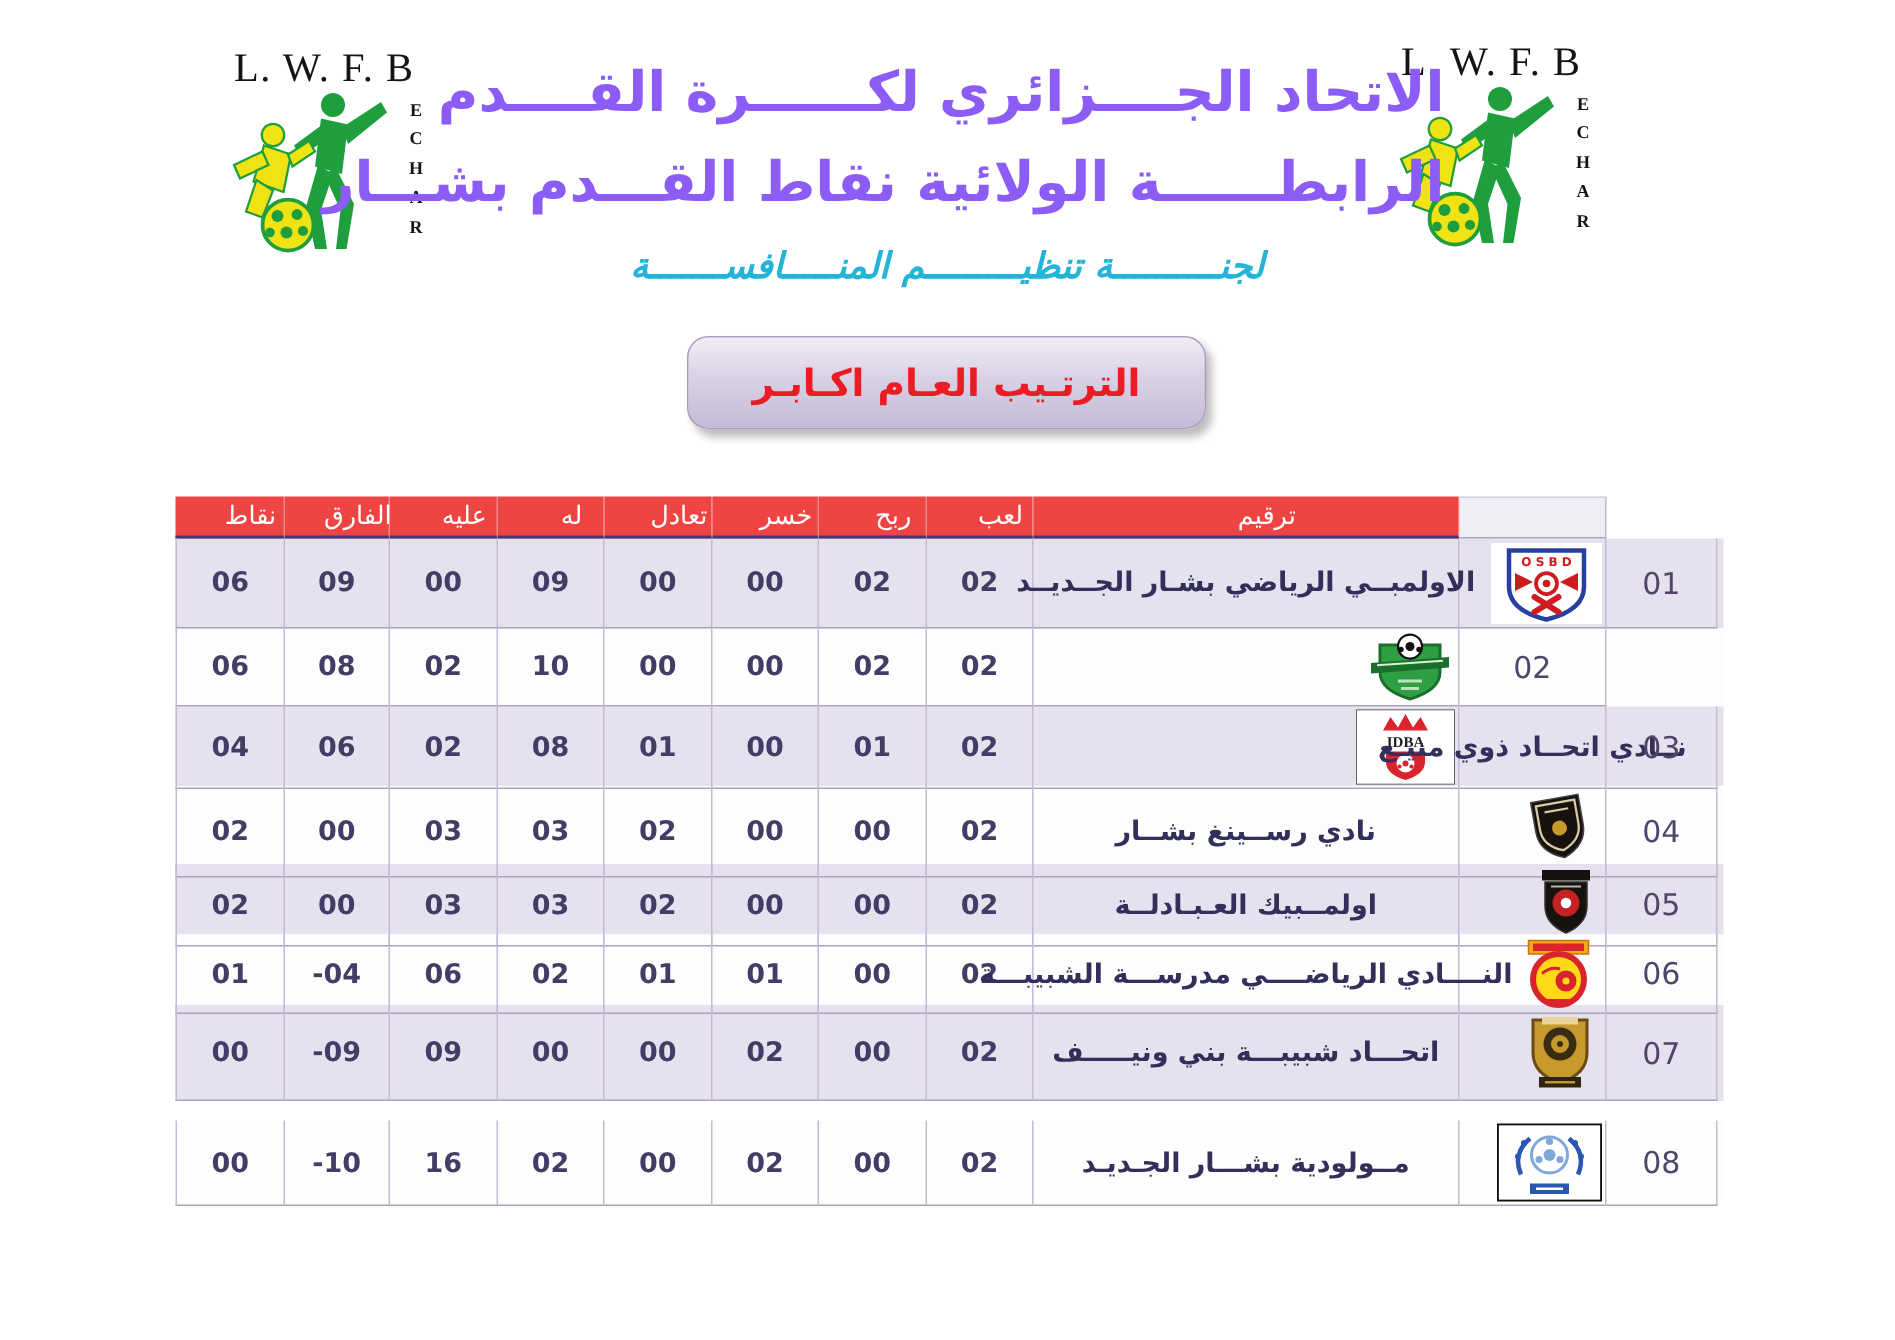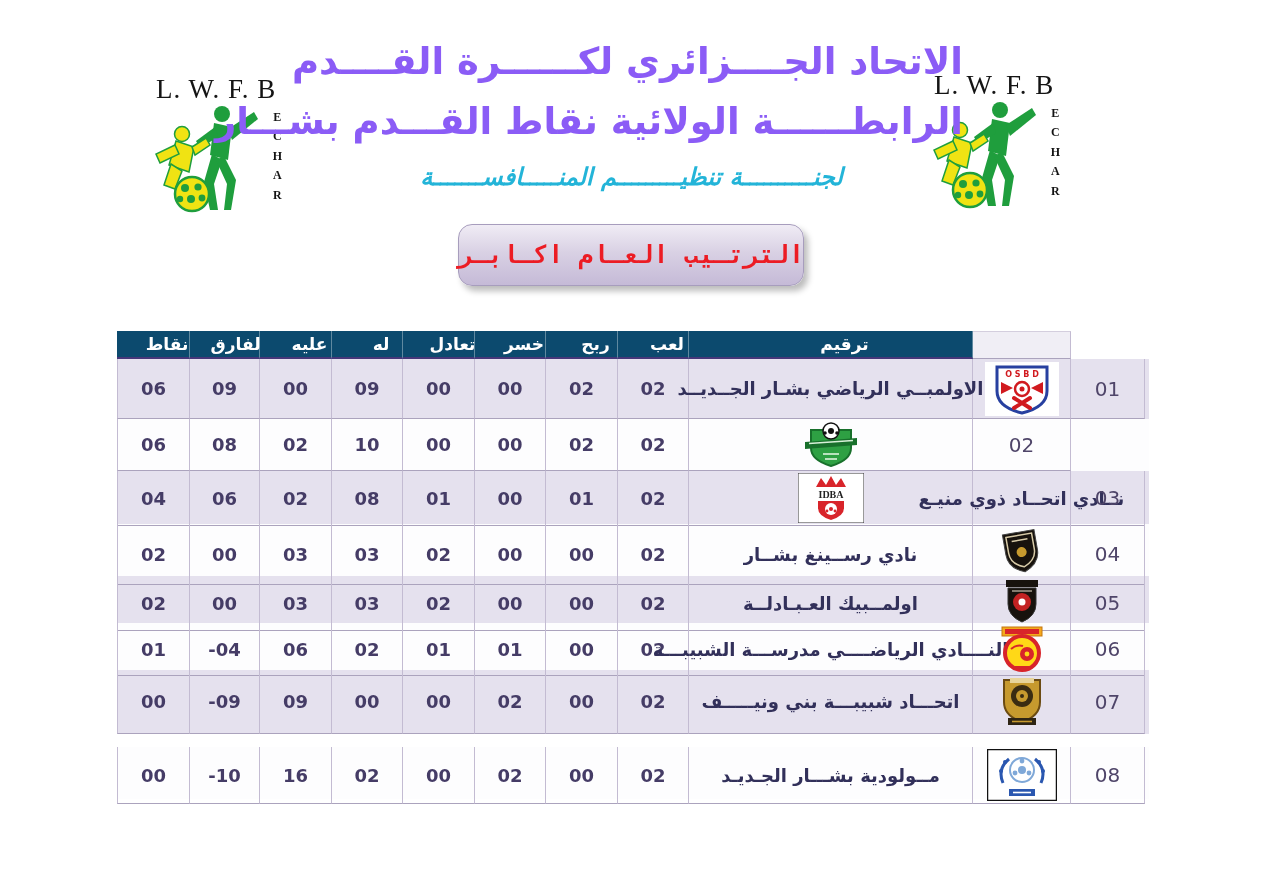--- a/index.html
+++ b/index.html
@@ -5,21 +5,21 @@
   html,body{margin:0;padding:0;background:#ffffff;}
   .page{
     position:relative;
     width:1263px;height:893px;
     background:#ffffff;
     font-family:"DejaVu Sans",sans-serif;
     overflow:hidden;
   }
 
   
-  .lwfb{position:absolute;width:150px;height:142px;margin-top:44px;}
+  .lwfb{position:absolute;width:150px;height:142px;}
   .lwfb.left{left:150px;top:30px;}
   .lwfb.right{left:928px;top:26px;}
   .lwfb-acronym{
     position:absolute;left:6px;top:0;
     font-family:"Liberation Serif","DejaVu Serif",serif;
     font-size:27px;color:#141414;letter-spacing:1px;white-space:nowrap;
   }
   .lwfb-vert{
     position:absolute;right:18px;top:34px;
     display:flex;flex-direction:column;align-items:center;
@@ -41,34 +41,34 @@
     color:#23b4d8;font-weight:bold;font-style:italic;font-size:24px;white-space:nowrap;
   }
 
   
   .banner{
     position:absolute;left:458px;top:224px;width:344px;height:60px;
     border-radius:14px;
     background:linear-gradient(180deg,#f0ecf5 0%,#d9d1e4 45%,#c5bad7 100%);
     border:1px solid #a79dbd;
     box-shadow:4px 5px 6px #bcbcbc;
-    display:flex;align-items:center;justify-content:center;font-family:Liberation Mono, monospace;
+    display:flex;align-items:center;justify-content:center;
   }
   .banner span{color:#ec1c24;font-weight:bold;font-size:25px;white-space:nowrap;}
 
   
   .standings{position:absolute;left:117px;top:331px;width:1032px;}
   .t-row{
     display:grid;
     grid-template-columns:73px 70px 72px 71px 72px 71px 72px 71px 284px 98px 74px;
   }
   .t-header{height:28px;}
   .t-header .hcell{
-    background:#0c4a6e;
-    color:#ffffff;font-weight:bold;font-size:17px;
+    background:#ef4444;
+    color:#ffffff;font-weight:normal;font-size:17px;
     display:flex;align-items:center;justify-content:center;
     border-bottom:2px solid #463779;
     border-right:1px solid rgba(255,255,255,0.35);
     white-space:nowrap;
     padding-left:28px;
   }
   .t-header .hcell.team-h{justify-content:center;}
   .t-header .hcell-empty{
     background:#f0eef5;border-bottom:1px solid #aba3bd;
     border-right:1px solid #c3bbd2;border-top:1px solid #d4cede;
@@ -80,21 +80,21 @@
     display:flex;align-items:center;justify-content:center;
     border-right:1px solid #c3bbd2;border-bottom:1px solid #aba3bd;
     overflow:visible;
   }
   .cell.first{border-left:1px solid #c3bbd2;}
   .cell.num{font-weight:bold;font-size:18px;color:#453c66;direction:ltr;}
   .cell.team{
     font-weight:bold;font-size:18px;color:#32305a;
     direction:rtl;white-space:nowrap;
   }
-  .cell.logo-c{padding:2px;}
+  .cell.logo-c{padding:2px;justify-content:flex-end;}
   .cell.rank{font-size:20px;color:#4f4569;direction:ltr;}
   .crest{display:block;}
 </style>
 </head>
 <body>
 
 <div class="page">
 
   <div class="lwfb left" id="logo-left">
   <span class="lwfb-acronym">L. W. F. B</span>

